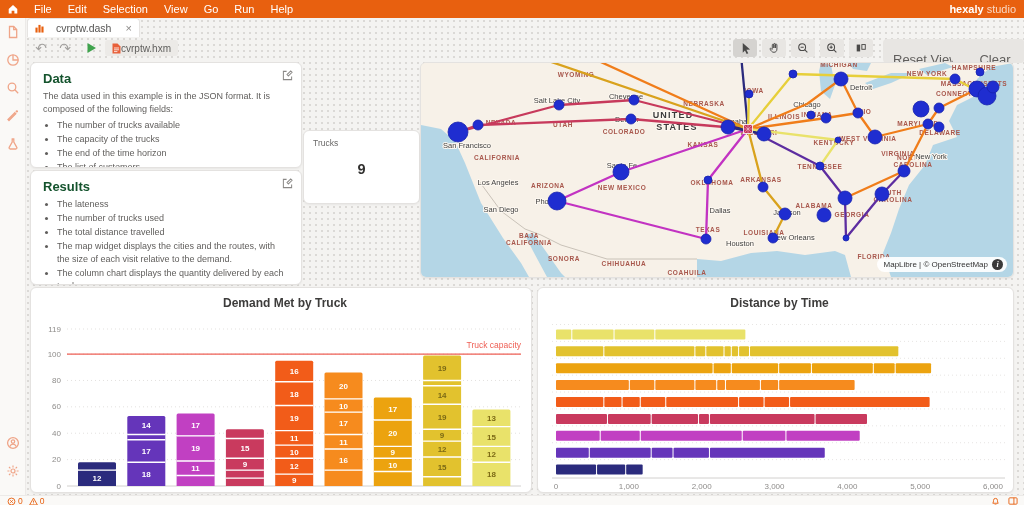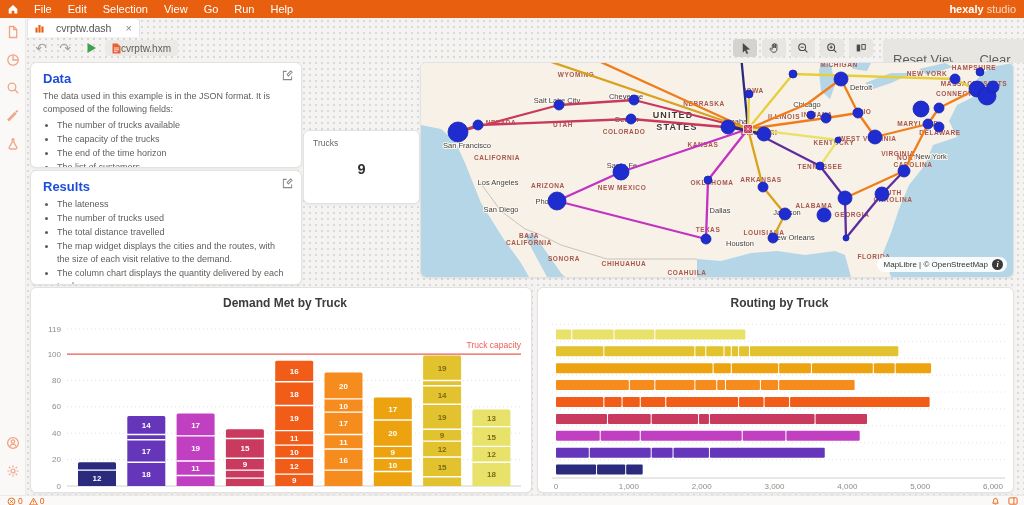--- a/index.html
+++ b/index.html
@@ -32,21 +32,21 @@
     align-items:center;padding:0 7px;font-size:10px;color:#5f5e5c;}
   .page-title{position:absolute;left:280px;top:2px;font-size:12.5px;font-weight:700;color:#3d3c3b;white-space:nowrap;}
   .icon-btn{position:absolute;top:1px;width:24px;height:18px;background:#e8e6e3;border-radius:3px;
     display:flex;align-items:center;justify-content:center;}
   .icon-btn.sel{background:#d5d3d0;}
   .pill-btn{position:absolute;top:1px;height:18px;background:#e8e6e3;border:none;border-radius:4px;
     font-family:inherit;font-size:13px;color:#605e5c;padding:12px 10px;line-height:18px;}
   
   .card{position:absolute;background:#fff;border:1px solid #e4e2e0;border-radius:6px;
     box-shadow:0 1px 2px rgba(0,0,0,.05);overflow:hidden;}
-  .card h3{margin:8px 12px 4px;font-size:13px;color:#1d4ed8;}
+  .card h3{margin:8px 12px 4px;font-size:13px;color:#14532d;}
   .edit-ic{position:absolute;top:7px;right:8px;}
   .card .intro{margin:2px 12px;font-size:9px;color:#605e5c;line-height:1.4;}
   .card ul{margin:4px 0 0 26px;padding:0;font-size:9px;color:#605e5c;line-height:1.45;}
   .card ul li{margin:0 14px 1px 0;}
   .metric-label{font-size:8.5px;color:#6a6968;margin:7px 0 0 9px;}
   .metric-value{position:absolute;left:0;right:0;text-align:center;font-size:14.5px;font-weight:700;color:#323130;}
   
   .map-card{background:#f7f1e8;}
   .map-attr{position:absolute;right:6px;bottom:5px;background:rgba(255,255,255,.92);border-radius:9px;
     font-size:8px;color:#333;display:flex;align-items:center;gap:4px;padding:2px 4px 2px 7px;}
@@ -511,21 +511,21 @@
           <rect x="441.4" y="121.47899159663865" width="38" height="17.151260504201673" fill="#e9e26a" rx="1.5"></rect>
           <line x1="441.4" y1="138.63025210084032" x2="479.4" y2="138.63025210084032" stroke="#fff" stroke-width="1.4"></line>
           <text x="460.4" y="133.0546218487395" class="seg-label" fill="#7c6a16">13</text>
         </g>
         <line x1="36" y1="66.0672268907563" x2="490" y2="66.0672268907563" stroke="#ee5f55" stroke-width="1.2"></line>
         <text x="490" y="60.0672268907563" class="cap-label" fill="#ee5f55">Truck capacity</text>
       </svg>
   </div>
 
   <div class="card" style="left:512px;top:269px;width:475px;height:204px;">
-    <div class="chart-title">Routing by Truck</div>
+    <div class="chart-title">Distance by Time</div>
     <svg id="distance-svg" width="473" height="202" viewBox="0 0 473 202">
         <text x="18" y="201" class="tick" text-anchor="middle">0</text>
         <text x="90.83333333333333" y="201" class="tick" text-anchor="middle">1,000</text>
         <text x="163.66666666666666" y="201" class="tick" text-anchor="middle">2,000</text>
         <text x="236.5" y="201" class="tick" text-anchor="middle">3,000</text>
         <text x="309.3333333333333" y="201" class="tick" text-anchor="middle">4,000</text>
         <text x="382.1666666666667" y="201" class="tick" text-anchor="middle">5,000</text>
         <text x="455" y="201" class="tick" text-anchor="middle">6,000</text>
         <line x1="14" y1="190" x2="467" y2="190" stroke="#d2d0ce" stroke-width="1"></line>
         <line x1="14" y1="36.5" x2="467" y2="36.5" stroke="#e7e5e3" stroke-width="1" stroke-dasharray="1,3"></line>

